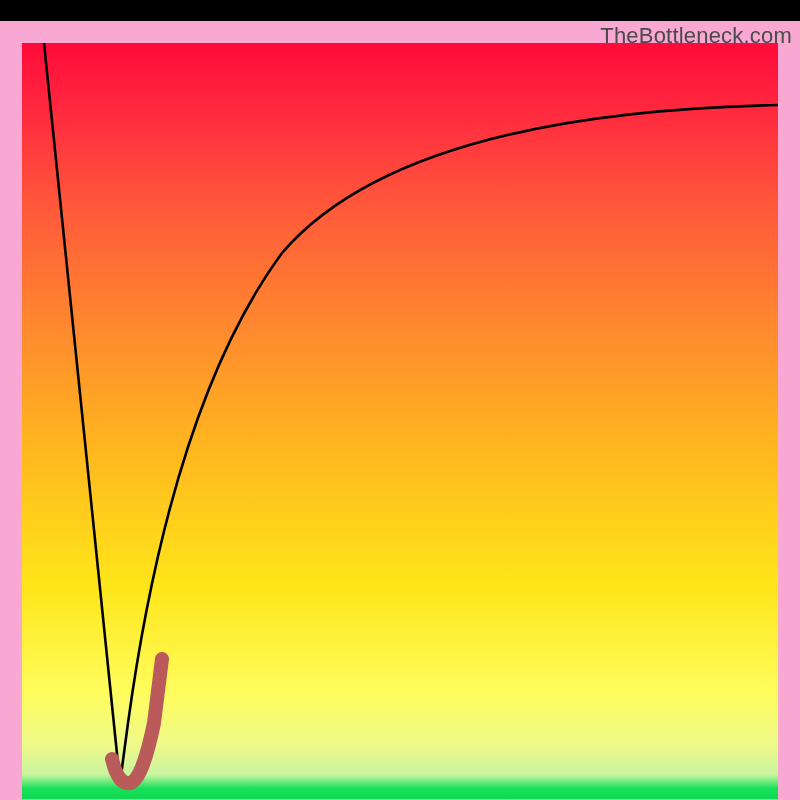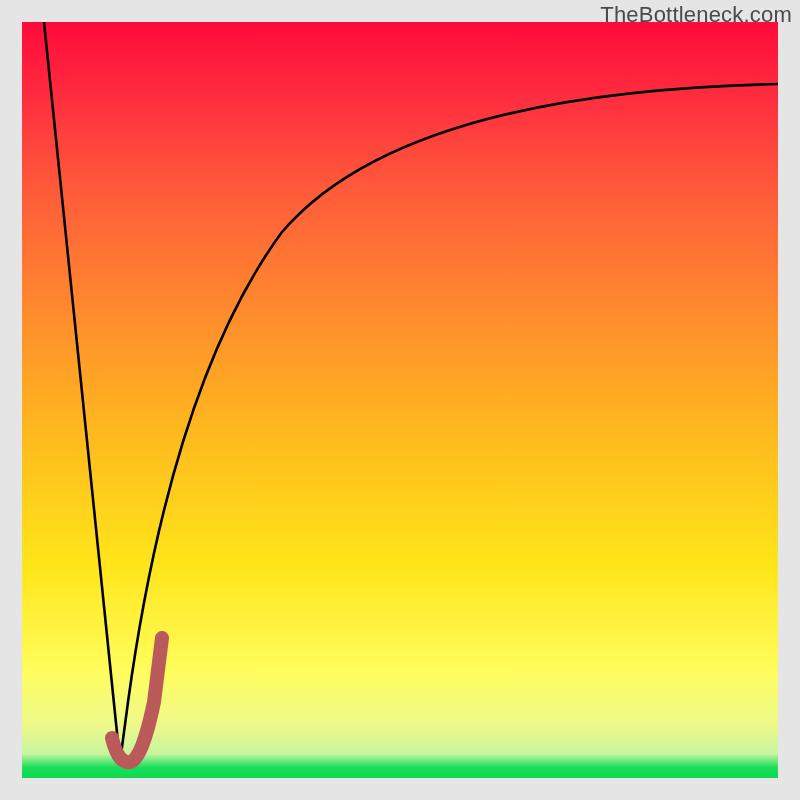--- a/index.html
+++ b/index.html
@@ -7,21 +7,22 @@
     padding: 0;
     width: 800px;
     height: 800px;
     background: #000;
     overflow: hidden;
     font-family: Arial, Helvetica, sans-serif;
   }
   .frame {
     position: absolute;
     inset: 0;
-    background: #e5e5e5;
+    background: #f9a8d4;
+    margin-top: 21px;
   }
   .plot-area {
     position: absolute;
     left: 22px;
     top: 22px;
     width: 756px;
     height: 756px;
     overflow: hidden;
   }
   .gradient {

